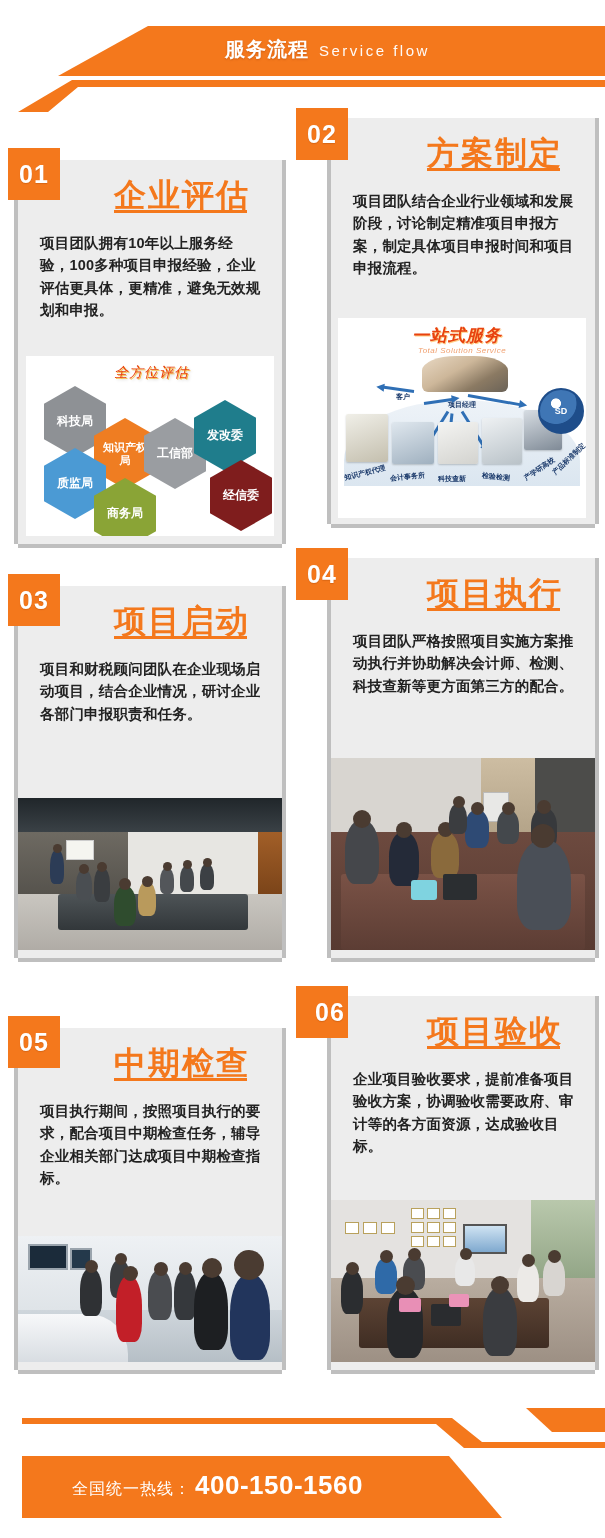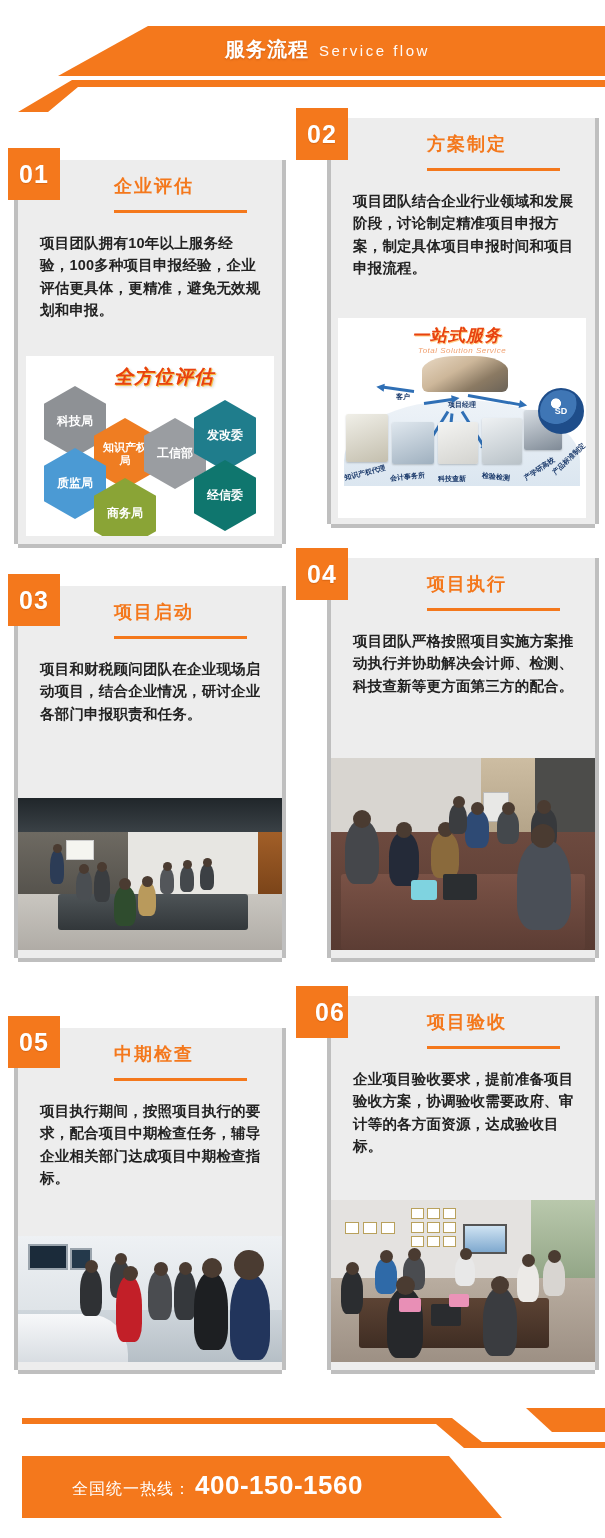--- a/index.html
+++ b/index.html
@@ -45,21 +45,21 @@
     box-shadow: 4px 0 0 #BFBFBF, -4px 0 0 #BFBFBF, 0 4px 0 #BFBFBF;
   }
   .badge {
     position: absolute; width: 52px; height: 52px; background: #F4781C;
     color: #fff; font-size: 25px; font-weight: bold;
     display: flex; align-items: center; justify-content: center;
     letter-spacing: 1px; z-index: 5;
     text-shadow: 0 1px 1px rgba(150,60,0,.3);
   }
   .card-title {
-    position: absolute; font-size: 18px; font-weight: bold; color: #F4781C;
+    position: absolute; font-size: 32px; font-weight: bold; color: #F4781C;
     letter-spacing: 2px; white-space: nowrap;
   }
   .title-rule {
     position: absolute; height: 3px; background: #F4781C;
   }
   .card-body {
     position: absolute; font-size: 14.5px; line-height: 1.55; color: #222;
     font-weight: bold; letter-spacing: .2px;
   }
   .photo {
@@ -70,21 +70,21 @@
   .hexwrap { position: absolute; background: #ffffff; overflow: hidden; }
   .hex {
     position: absolute; width: 62px; height: 71px;
     -webkit-clip-path: polygon(50% 0, 100% 25%, 100% 75%, 50% 100%, 0 75%, 0 25%);
     clip-path: polygon(50% 0, 100% 25%, 100% 75%, 50% 100%, 0 75%, 0 25%);
     display: flex; align-items: center; justify-content: center;
     color: #fff; font-size: 12px; font-weight: bold; text-align: center;
     line-height: 1.12;
   }
   .hex-title {
-    position: absolute; font-size: 19px; font-weight: bold; font-style: italic;
+    position: absolute; font-size: 14px; font-weight: normal; font-style: italic;
     color: #E8420E; letter-spacing: 1px;
     text-shadow: 1px 1px 0 #f7c04a, 2px 2px 3px rgba(0,0,0,.18);
   }
 
   
   .oss { position: absolute; background: #ffffff; overflow: hidden; }
   .oss-title {
     position: absolute; font-size: 17px; font-weight: bold; font-style: italic;
     color: #E8420E; letter-spacing: 1px; text-shadow: 1px 1px 0 #ffd089;
   }
@@ -186,21 +186,21 @@
       </div>
       <div class="hex" style="left:118px; top:62px; background:#9a9da1;">
         <span>工信部</span>
       </div>
       <div class="hex" style="left:68px; top:122px; background:#8aa436;">
         <span>商务局</span>
       </div>
       <div class="hex" style="left:168px; top:44px; background:#1f7d8c;">
         <span>发改委</span>
       </div>
-      <div class="hex" style="left:168px; top:104px; background:#0f766e;">
+      <div class="hex" style="left:184px; top:104px; background:#7f1d1d;">
         <span>经信委</span>
       </div>
     </div>
   </div>
   <div class="badge" style="left:8px; top:148px;">
       <span>01</span>
     </div>
 
   <div class="card" style="left:331px; top:118px; width:264px; height:406px;">
     <div class="card-title" style="left:96px; top:14px;">方案制定</div>

